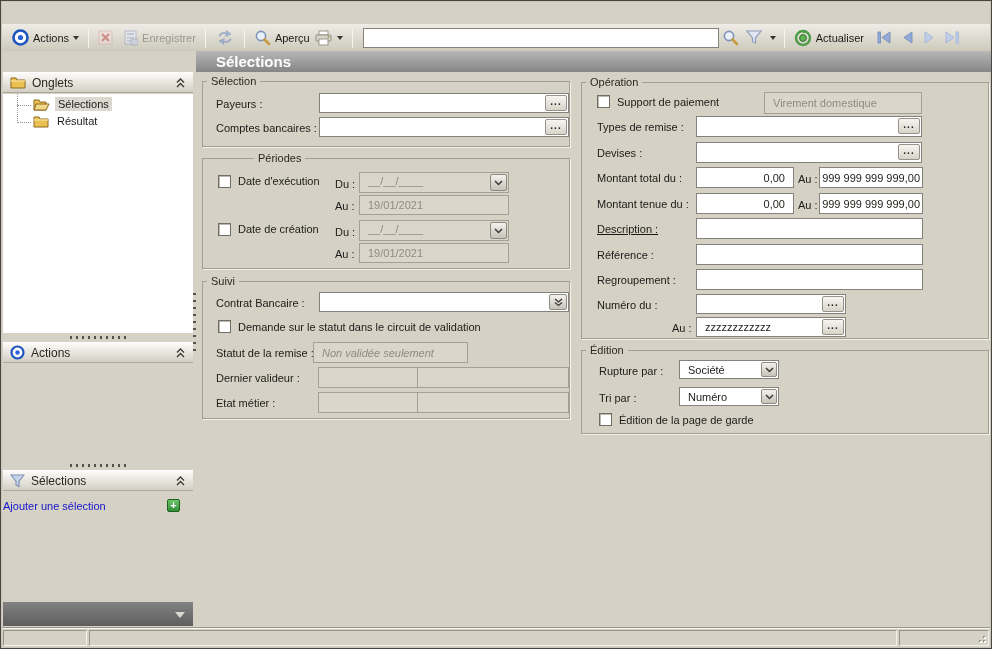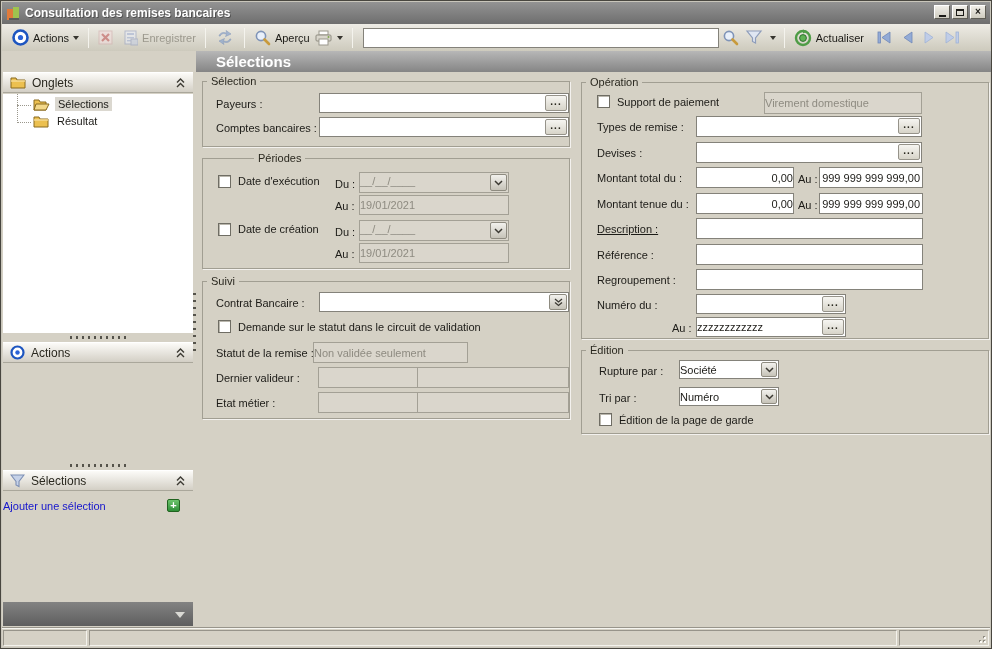--- a/index.html
+++ b/index.html
@@ -56,21 +56,21 @@
              line-height:11px; text-align:center; cursor:pointer; }
   .sidedrop { position:absolute; left:2px; top:601px; width:190px; height:24px;
               background:linear-gradient(#828282,#5e5e5e); cursor:pointer; }
   .sidedrop .tri { position:absolute; left:172px; top:10px; width:0; height:0;
                    border-left:5px solid transparent; border-right:5px solid transparent; border-top:6px solid #d9d9d4; }
 
   
   .grp { position:absolute; border:1px solid #a19e92; box-shadow:1px 1px 0 rgba(255,255,255,.7); }
   .legend { position:absolute; background:#d5d1c5; padding:0 4px; font-size:11px; color:#2a281f; white-space:nowrap; }
   .lbl { position:absolute; white-space:nowrap; color:#1c1b17; }
-  .txt { position:absolute; background:#fff; border:1px solid #84827a; padding:2px 0;
+  .txt { position:absolute; background:#fff; border:1px solid #84827a; padding:2px 8px;
          font:11px "Liberation Sans",sans-serif; color:#1c1b17; }
   .txt.ra { text-align:right; }
   .txt.dis { background:#dad6cc; color:#8e8b81; border-color:#a3a095; }
   .ell { position:absolute; width:22px; height:16px; background:linear-gradient(#f6f5f1,#d7d4c9);
          border:1px solid #96938a; border-radius:2px; font-weight:bold; font-size:10px; letter-spacing:1px;
          text-align:center; line-height:12px; color:#2a281f; cursor:pointer; }
   .dbtn { position:absolute; width:17px; height:17px; background:linear-gradient(#f2f1ed,#c6c3b8);
           border:1px solid #8e8b80; border-radius:2px; display:flex; align-items:center; justify-content:center; cursor:pointer; }
   .cb { position:absolute; width:13px; height:13px; background:#fff; border:1px solid #6f6d64;
         box-shadow:inset 1px 1px 0 #bab7ad; cursor:pointer; }
@@ -78,39 +78,20 @@
   
   .statline1 { position:absolute; left:1px; right:1px; top:626px; height:1px; background:#98958b; }
   .statline2 { position:absolute; left:1px; right:1px; top:627px; height:1px; background:#f6f5f0; }
   .scell { position:absolute; top:629px; height:16px; border:1px solid; border-color:#97948a #f3f2ec #f3f2ec #97948a; }
 </style>
 </head>
 <body>
 
 <div class="win">
 
-  <div class="titlebar">
-    <span class="appicon icon">
-      <svg width="15" height="15">
-          <rect x="1" y="3" width="6" height="11" fill="#e07b3a"></rect>
-          <rect x="7" y="1" width="6" height="13" fill="#9fc34f"></rect>
-          <rect x="3" y="12" width="10" height="2" fill="#5a5a5a"></rect>
-        </svg>
-    </span>
-    <span class="title">Consultation des remises bancaires</span>
-    <span class="winbtns">
-      <span class="wbtn">
-          <span class="glyph-min"></span>
-        </span>
-      <span class="wbtn">
-          <span class="glyph-max"></span>
-        </span>
-      <span class="wbtn">×</span>
-    </span>
-  </div>
 
   <div class="toolbar">
     <span class="tbtn">
       <span class="icon">
         <svg width="17" height="17">
             <circle cx="8.5" cy="8.5" r="7" fill="#fff" stroke="#1d55c0" stroke-width="2.6"></circle>
             <circle cx="8.5" cy="8.5" r="2.6" fill="#2a62d8"></circle>
           </svg>
       </span>
       <span>Actions</span>
@@ -360,21 +341,21 @@
   <span class="dbtn" style="left:548px; top:293px; width:18px; height:16px;">
       <svg width="9" height="9">
         <path d="M1 1 L4.5 4 L8 1 M1 4.5 L4.5 7.5 L8 4.5" fill="none" stroke="#3c3a33" stroke-width="1.3"></path>
       </svg>
     </span>
 
   <span class="cb" style="left:217px; top:319px;"></span>
   <span class="lbl" style="left:237px; top:320px;">Demande sur le statut dans le circuit de validation</span>
 
   <span class="lbl" style="left:215px; top:346px;">Statut de la remise :</span>
-  <input class="txt dis" style="left: 312px; top: 341px; width: 155px; height: 21px;" value="Non validée seulement">
+  <input class="txt dis" style="left: 312px; top: 341px; width: 155px; height: 21px; font-style: italic;" value="Non validée seulement">
 
   <span class="lbl" style="left:215px; top:371px;">Dernier valideur :</span>
   <input class="txt dis" style="left: 317px; top: 366px; width: 100px; height: 21px;">
   <input class="txt dis" style="left: 416px; top: 366px; width: 152px; height: 21px;">
 
   <span class="lbl" style="left:215px; top:396px;">Etat métier :</span>
   <input class="txt dis" style="left: 317px; top: 391px; width: 100px; height: 21px;">
   <input class="txt dis" style="left: 416px; top: 391px; width: 152px; height: 21px;">
 
   <span class="cb" style="left:596px; top:94px;"></span>

